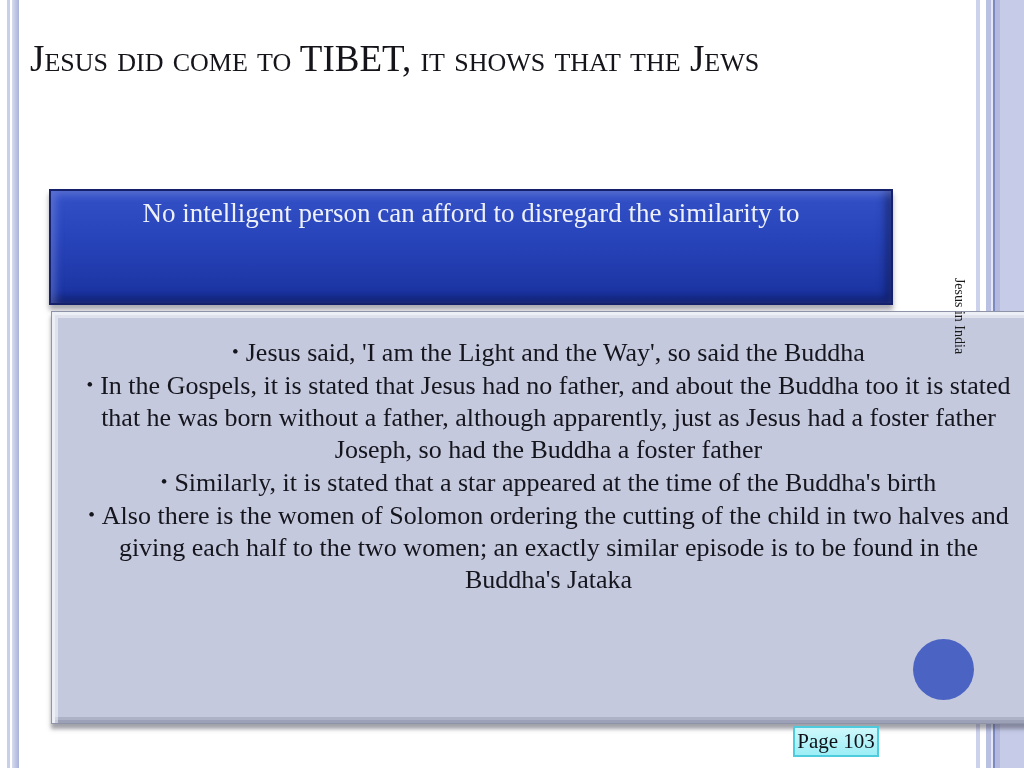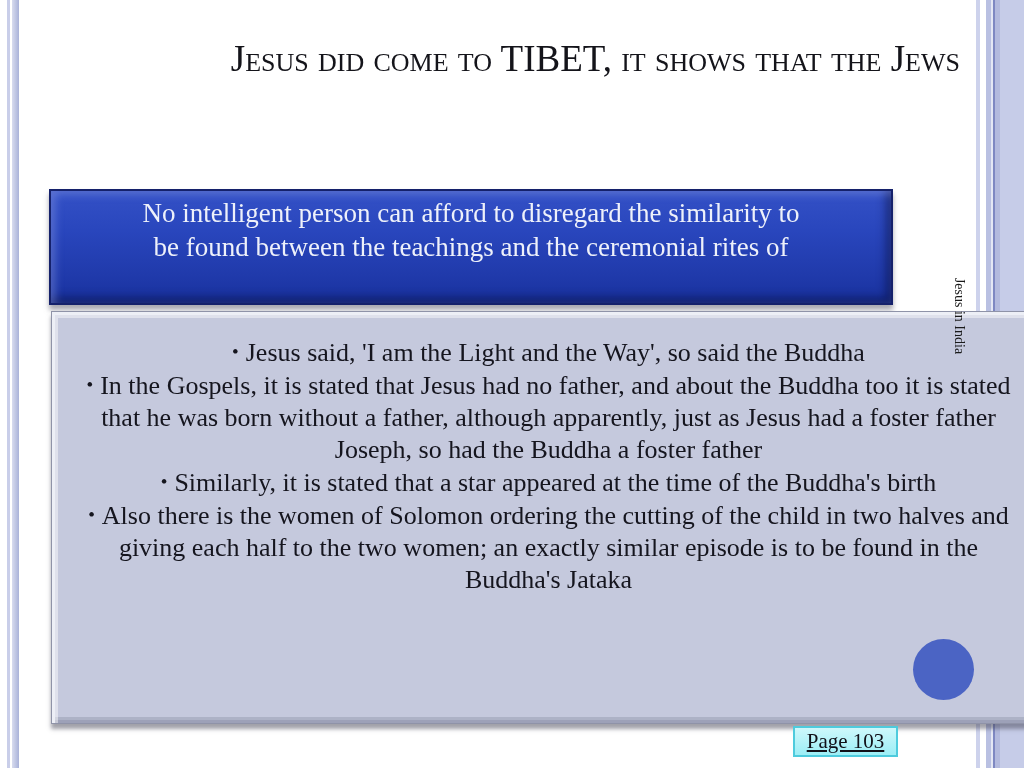--- a/index.html
+++ b/index.html
@@ -14,21 +14,21 @@
   .stripe-r1{left:976px;width:4px;background:#cdd2ec;}
   .stripe-r2{left:986px;width:5px;background:#b9c0e2;}
   .stripe-r3{left:991px;width:2px;background:#e4e7f4;}
   .stripe-r4{left:993px;width:2px;background:#7e88c2;}
   .stripe-r5{left:995px;width:5px;background:#b3bade;}
   .stripe-r6{left:1000px;width:24px;background:#c6cce8;}
 
   
   .title{
     position:absolute;left:30px;top:40px;width:930px;
-    text-align:right;font-variant:small-caps;
+    text-align:left;font-variant:small-caps;
     font-size:37px;line-height:38px;color:#14141a;
   }
 
   
   .quote-box{
     position:absolute;left:49px;top:189px;width:844px;height:116px;
     box-sizing:border-box;border:2px solid #15216b;
     background:linear-gradient(180deg,#3451c6 0%,#2946bd 35%,#203aab 75%,#18319e 100%);
     box-shadow:0 5px 5px rgba(100,100,115,0.55),
                inset 4px 3px 8px rgba(175,190,255,0.35),
@@ -61,24 +61,24 @@
   }
 
   
   .circle{
     position:absolute;left:913px;top:639px;width:61px;height:61px;
     border-radius:50%;background:#4b64c4;
   }
 
   
   .page-badge{
-    position:absolute;left:793px;top:726px;width:105px;height:31px;
+    position:absolute;left:793px;top:726px;width:86px;height:31px;
     box-sizing:border-box;border:2px solid #4ecbdd;
     background:linear-gradient(180deg,#cef8fb,#9ceef6);
-    text-align:center;font-size:21px;line-height:26px;color:#101018;text-decoration:underline;
+    text-align:center;font-size:21px;line-height:26px;color:#101018;
   }
 </style>
 </head>
 <body>
 
 <div class="page">
 
   <div class="stripe stripe-l1"></div>
   <div class="stripe stripe-l2"></div>
   <div class="stripe stripe-r1"></div>
@@ -87,21 +87,20 @@
   <div class="stripe stripe-r4"></div>
   <div class="stripe stripe-r5"></div>
   <div class="stripe stripe-r6"></div>
 
   <div class="title">
     <div>Jesus did come to TIBET, it shows that the Jews</div>
   </div>
 
   <div class="quote-box">
     <div>No intelligent person can afford to disregard the similarity to</div>
-    <div>be found between the teachings and the ceremonial rites of</div>
   </div>
 
   <div class="list-box">
     <ul>
       <li><span class="bullet">•</span><span>Jesus said, 'I am the Light and the Way', so said the Buddha</span><span class="it"></span></li>
       <li><span class="bullet">•</span><span>In the Gospels, it is stated that Jesus had no father, and about the Buddha too it is stated that he was born without a father, although apparently, just as Jesus had a foster father Joseph, so had the Buddha a foster father</span><span class="it"></span></li>
       <li><span class="bullet">•</span><span>Similarly, it is stated that a star appeared at the time of the Buddha's birth</span><span class="it"></span></li>
       <li><span class="bullet">•</span><span>Also there is the women of Solomon ordering the cutting of the child in two halves and giving each half to the two women; an exactly similar episode is to be found in the Buddha's </span><span class="it">Jataka</span></li>
     </ul>
   </div>

